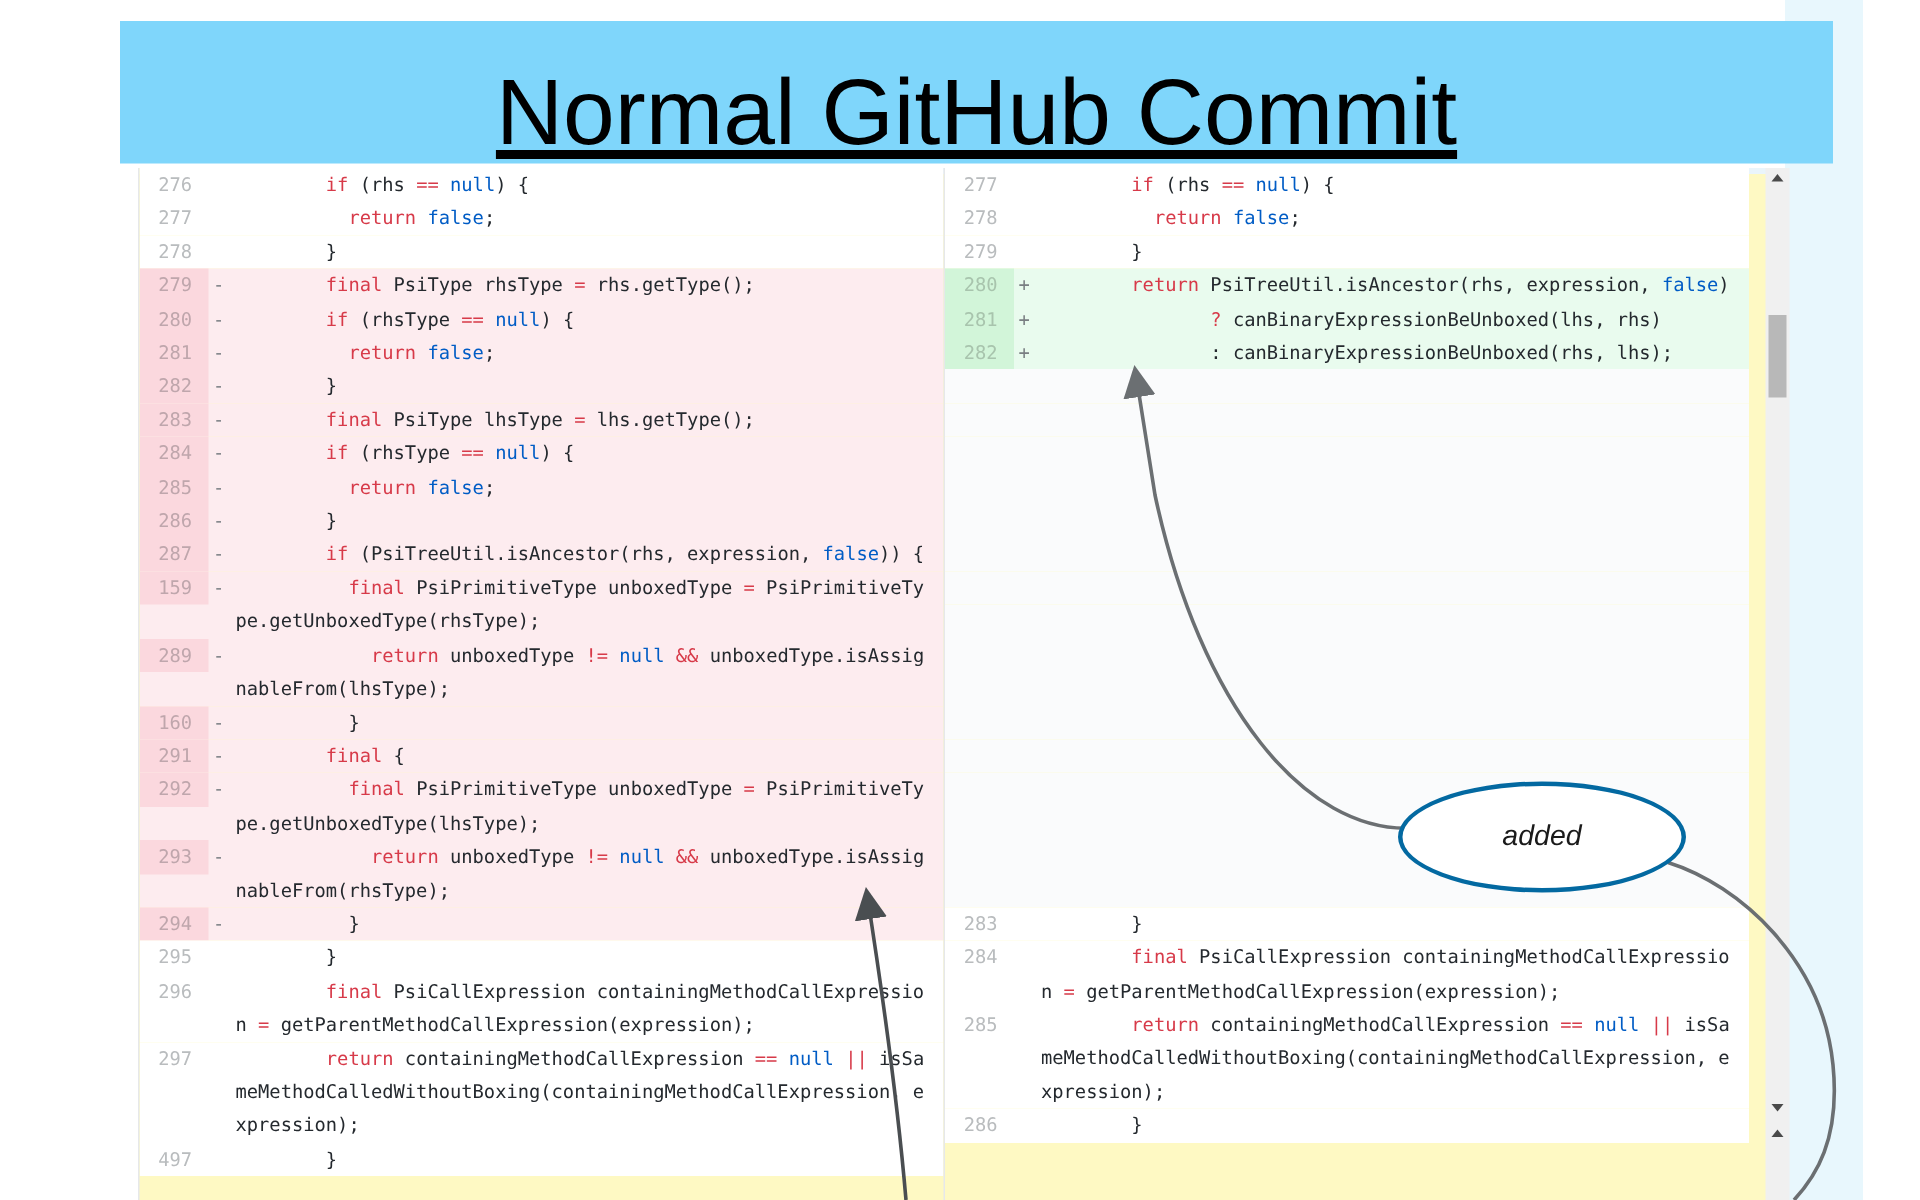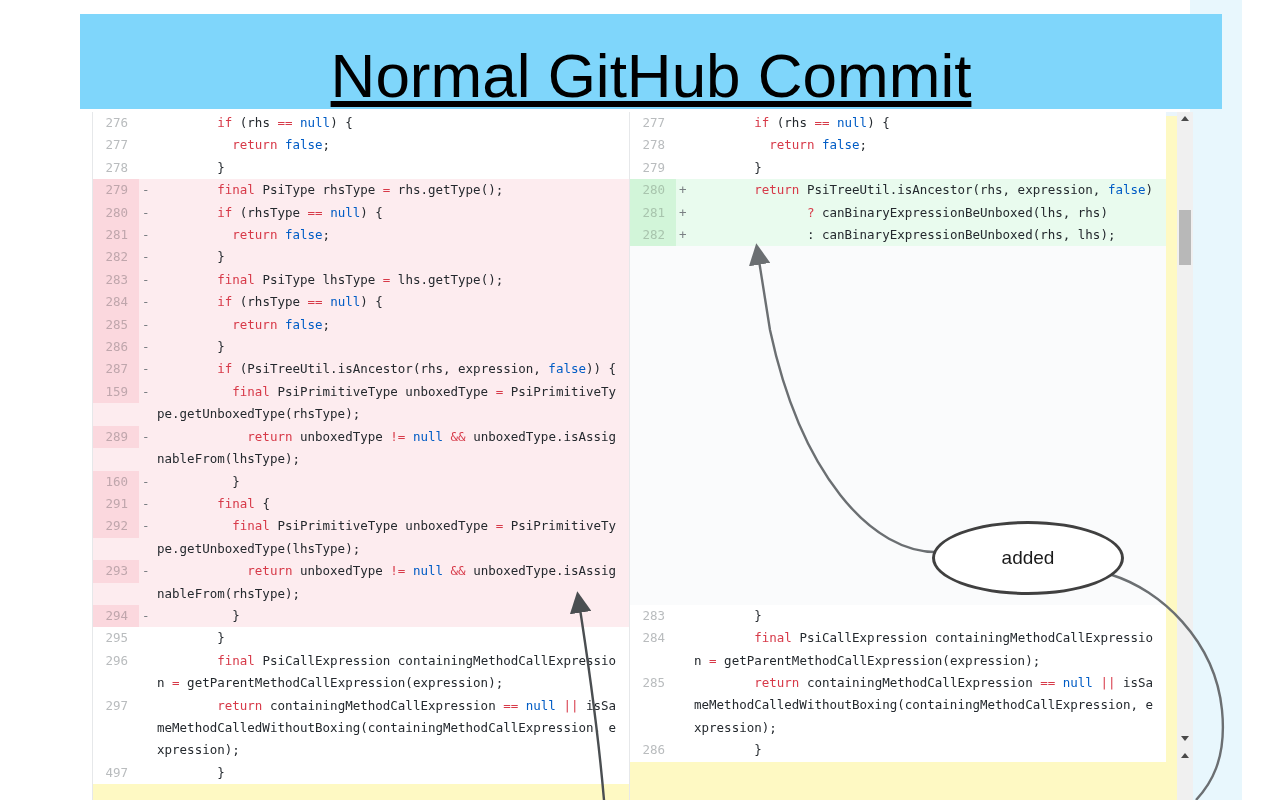--- a/index.html
+++ b/index.html
@@ -98,23 +98,23 @@
   .tri.dn{border-left:4px solid transparent;border-right:4px solid transparent;border-top:5px solid #4a4a4a;}
   .sb-thumb{
     position:absolute;left:2px;top:98px;width:12px;height:55px;
     background:#b8b8b8;
   }
 
   
   .overlay{position:absolute;inset:0;pointer-events:none;}
   .bubble{
     position:absolute;left:932px;top:521px;width:186px;height:68px;
-    border:3px solid #404040;border-radius:50%;
+    border:3px solid #0369a1;border-radius:50%;
     background:#ffffff;
-    display:flex;align-items:center;justify-content:center;
+    display:flex;align-items:center;justify-content:center;font-style:italic;
   }
   .bubble-label{
     font-family:"Liberation Sans", sans-serif;
     font-size:19px;color:#1a1a1a;
   }
 </style>
 </head>
 <body>
 
 <div class="slide">

